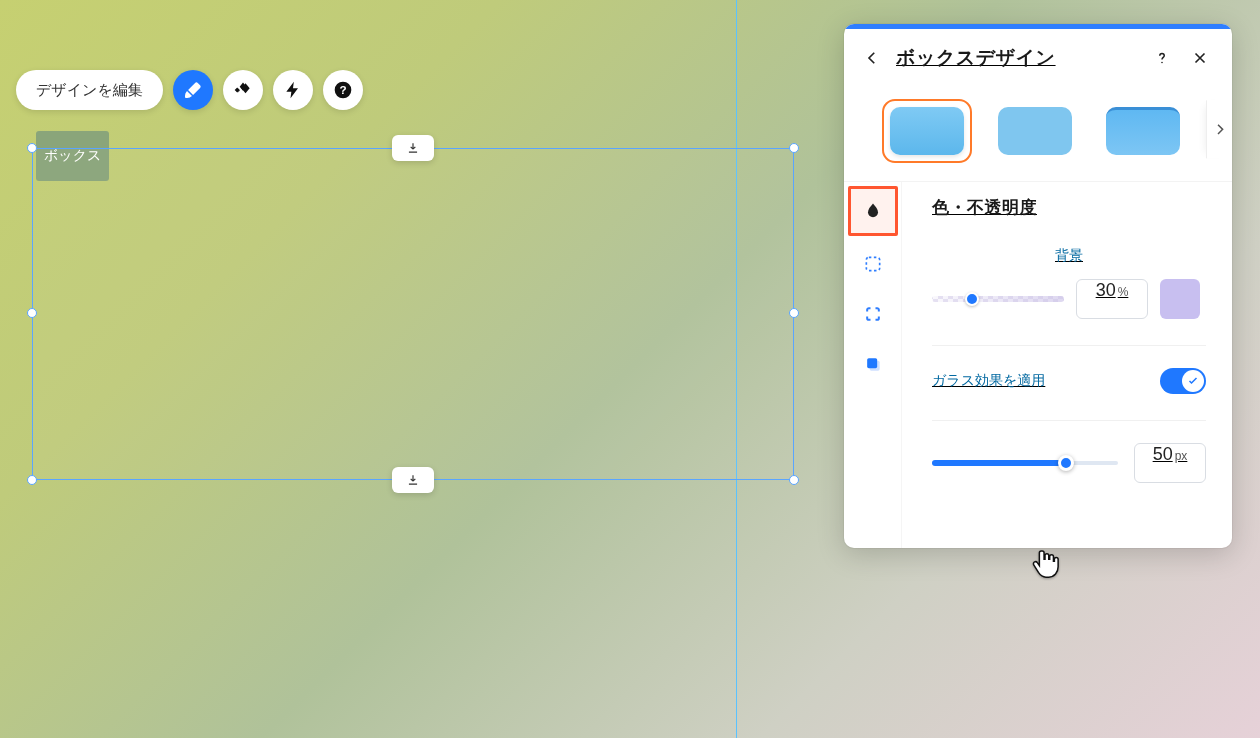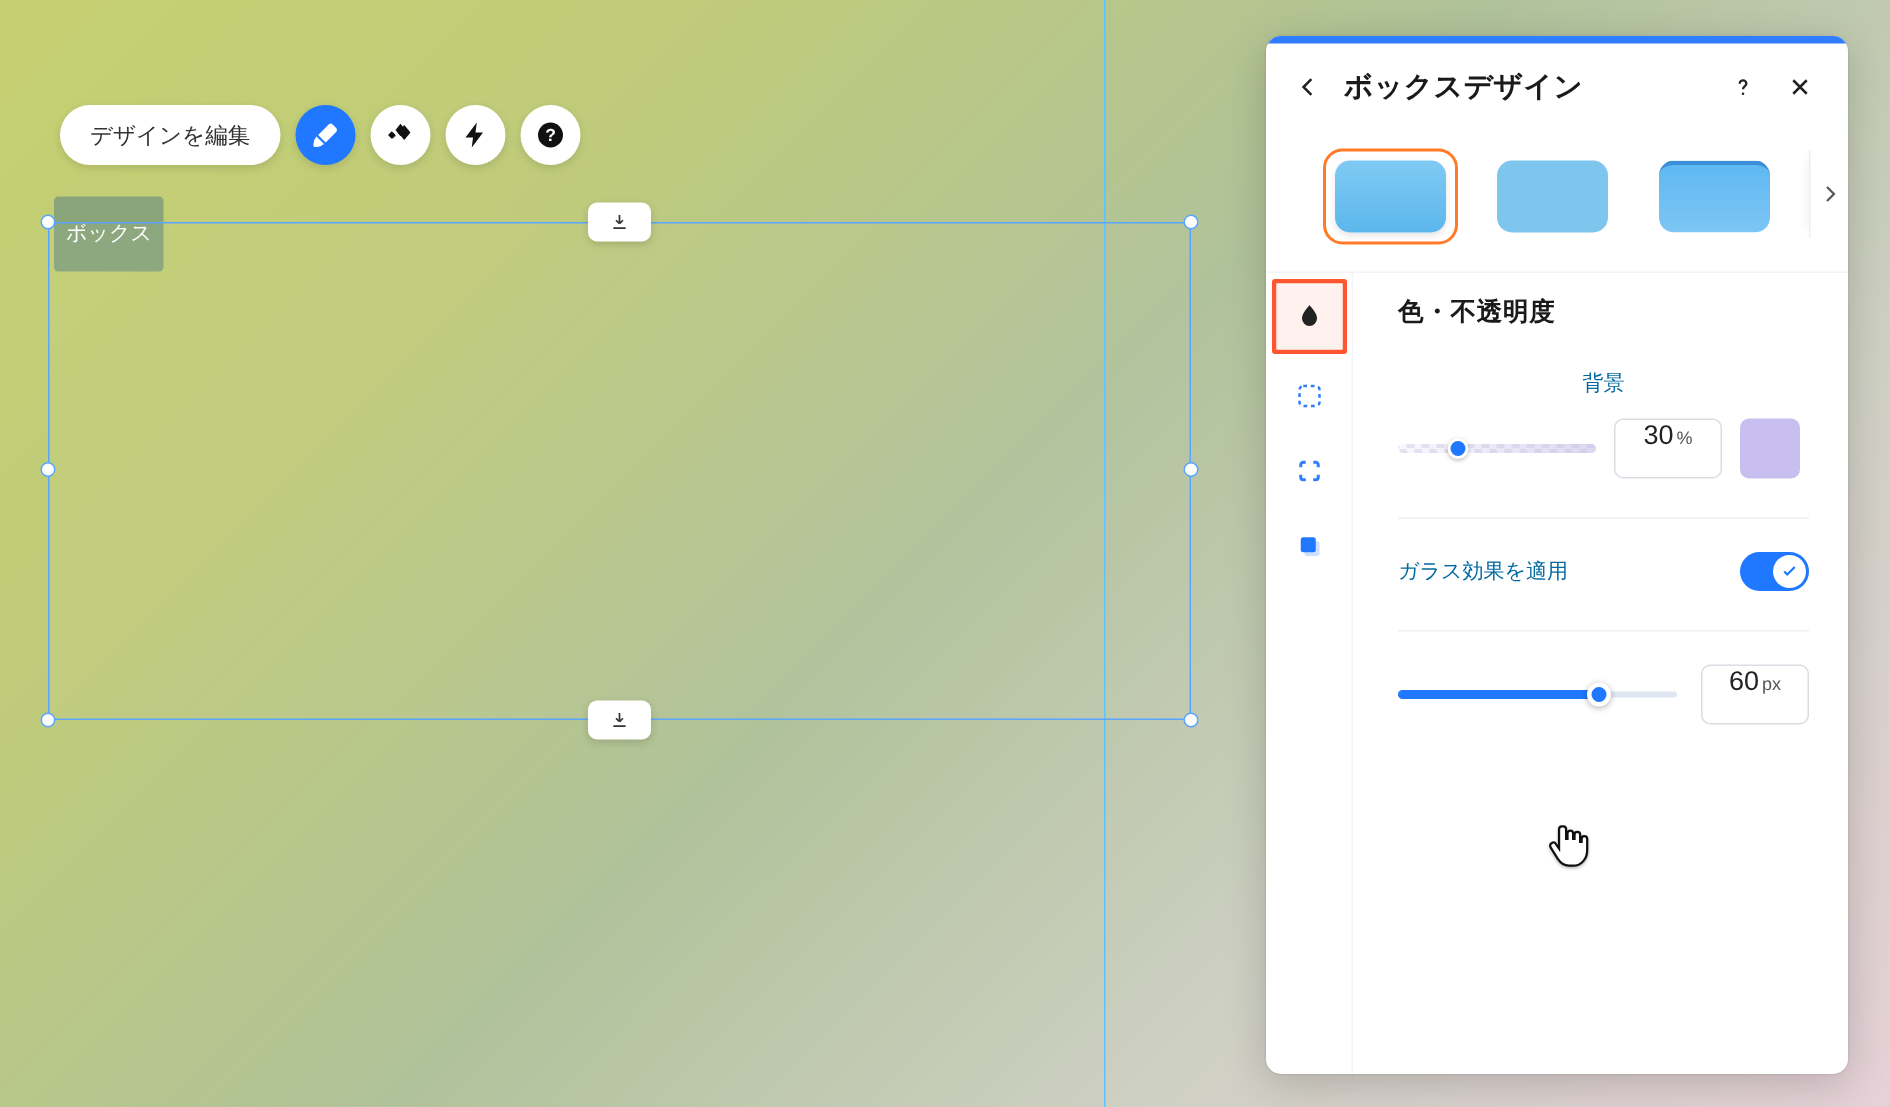--- a/index.html
+++ b/index.html
@@ -9,21 +9,21 @@
     width: 1260px; height: 738px;
     background: linear-gradient(135deg, #c6d071 0%, #bfcb7b 25%, #b0c29a 50%, #cfd0c4 75%, #e6d1d8 100%);
     overflow: hidden;
   }
   .vline {
     position: absolute; top: 0; bottom: 0; width: 0;
     border-left: 1px solid #5ac2ff;
     left: 736px;
   }
   
-  .toolbar { position: absolute; top: 70px; left: 40px; display: flex; align-items: center; gap: 10px; }
+  .toolbar { position: absolute; top: 70px; left: 16px; display: flex; align-items: center; gap: 10px; }
   .pill {
     background: #fff; border-radius: 22px; height: 40px; padding: 0 20px;
     display: flex; align-items: center; font-size: 15px; color: #333; font-weight: 500;
     box-shadow: 0 2px 6px rgba(0,0,0,.12);
   }
   .iconbtn {
     width: 40px; height: 40px; border-radius: 50%;
     display: flex; align-items: center; justify-content: center;
     box-shadow: 0 2px 6px rgba(0,0,0,.12);
     color: #111;
@@ -59,25 +59,25 @@
     width: 42px; height: 26px; background: #fff; border-radius: 6px;
     box-shadow: 0 2px 6px rgba(0,0,0,.15);
     display: flex; align-items: center; justify-content: center;
   }
   .edge-btn.top { top: -14px; }
   .edge-btn.bottom { bottom: -14px; }
   .edge-btn svg { width: 14px; height: 14px; stroke: #333; }
 
   
   .panel {
-    position: absolute; right: 28px; top: 24px; width: 388px; height: 692px;
+    position: absolute; right: 28px; top: 24px; width: 388px; height: 524px;
     background: #fff; border-radius: 10px;
     box-shadow: 0 6px 28px rgba(0,0,0,.18), 0 0 0 1px rgba(0,0,0,.04);
     overflow: hidden;
-    display: flex; flex-direction: column;
+    display: flex; flex-direction: column; text-decoration: underline;
   }
   .panel-topbar { height: 5px; background: #2f7eff; }
   .panel-header {
     display: flex; align-items: center; height: 58px; padding: 0 18px 0 14px; gap: 10px;
   }
   .panel-header .back, .panel-header .help, .panel-header .close {
     width: 28px; height: 28px; display: flex; align-items: center; justify-content: center; color: #222; cursor: pointer;
   }
   .panel-header .title { font-size: 19px; font-weight: 700; color: #1a1a1a; flex: 0 0 auto; letter-spacing: .5px; }
   .panel-header .spacer { flex: 1; }
@@ -345,21 +345,21 @@
 
         <div class="divider"></div>
 
         <div class="blur-row">
           <div class="slider2">
             <div class="track"></div>
             <div class="fill" id="blur-fill" style="width: 72%;"></div>
             <div class="thumb" id="blur-thumb" style="left: 72%;"></div>
           </div>
           <div class="numbox">
-            <span class="val">60</span>
+            <span class="val">50</span>
             <span class="unit">px</span>
           </div>
         </div>
       </div>
     </div>
   </div>
 
   <svg class="cursor-hand" style="right:200px; top:547px" viewBox="0 0 32 36">
     <path d="M13 4c1.2 0 2 .9 2 2v7h1V9c0-1.1.9-2 2-2s2 .9 2 2v4h1v-3c0-1.1.9-2 2-2s2 .9 2 2v5h1v-2c0-1.1.9-2 2-2s2 .9 2 2v8c0 6-4 11-10 11h-3c-4 0-6-2-8-5l-5-8c-.7-1.1-.3-2.6.9-3.2 1-.5 2.3-.2 2.9.8l2.2 3.2V6c0-1.1.9-2 2-2z" fill="#fff" stroke="#111" stroke-width="1.6"></path>
   </svg>

